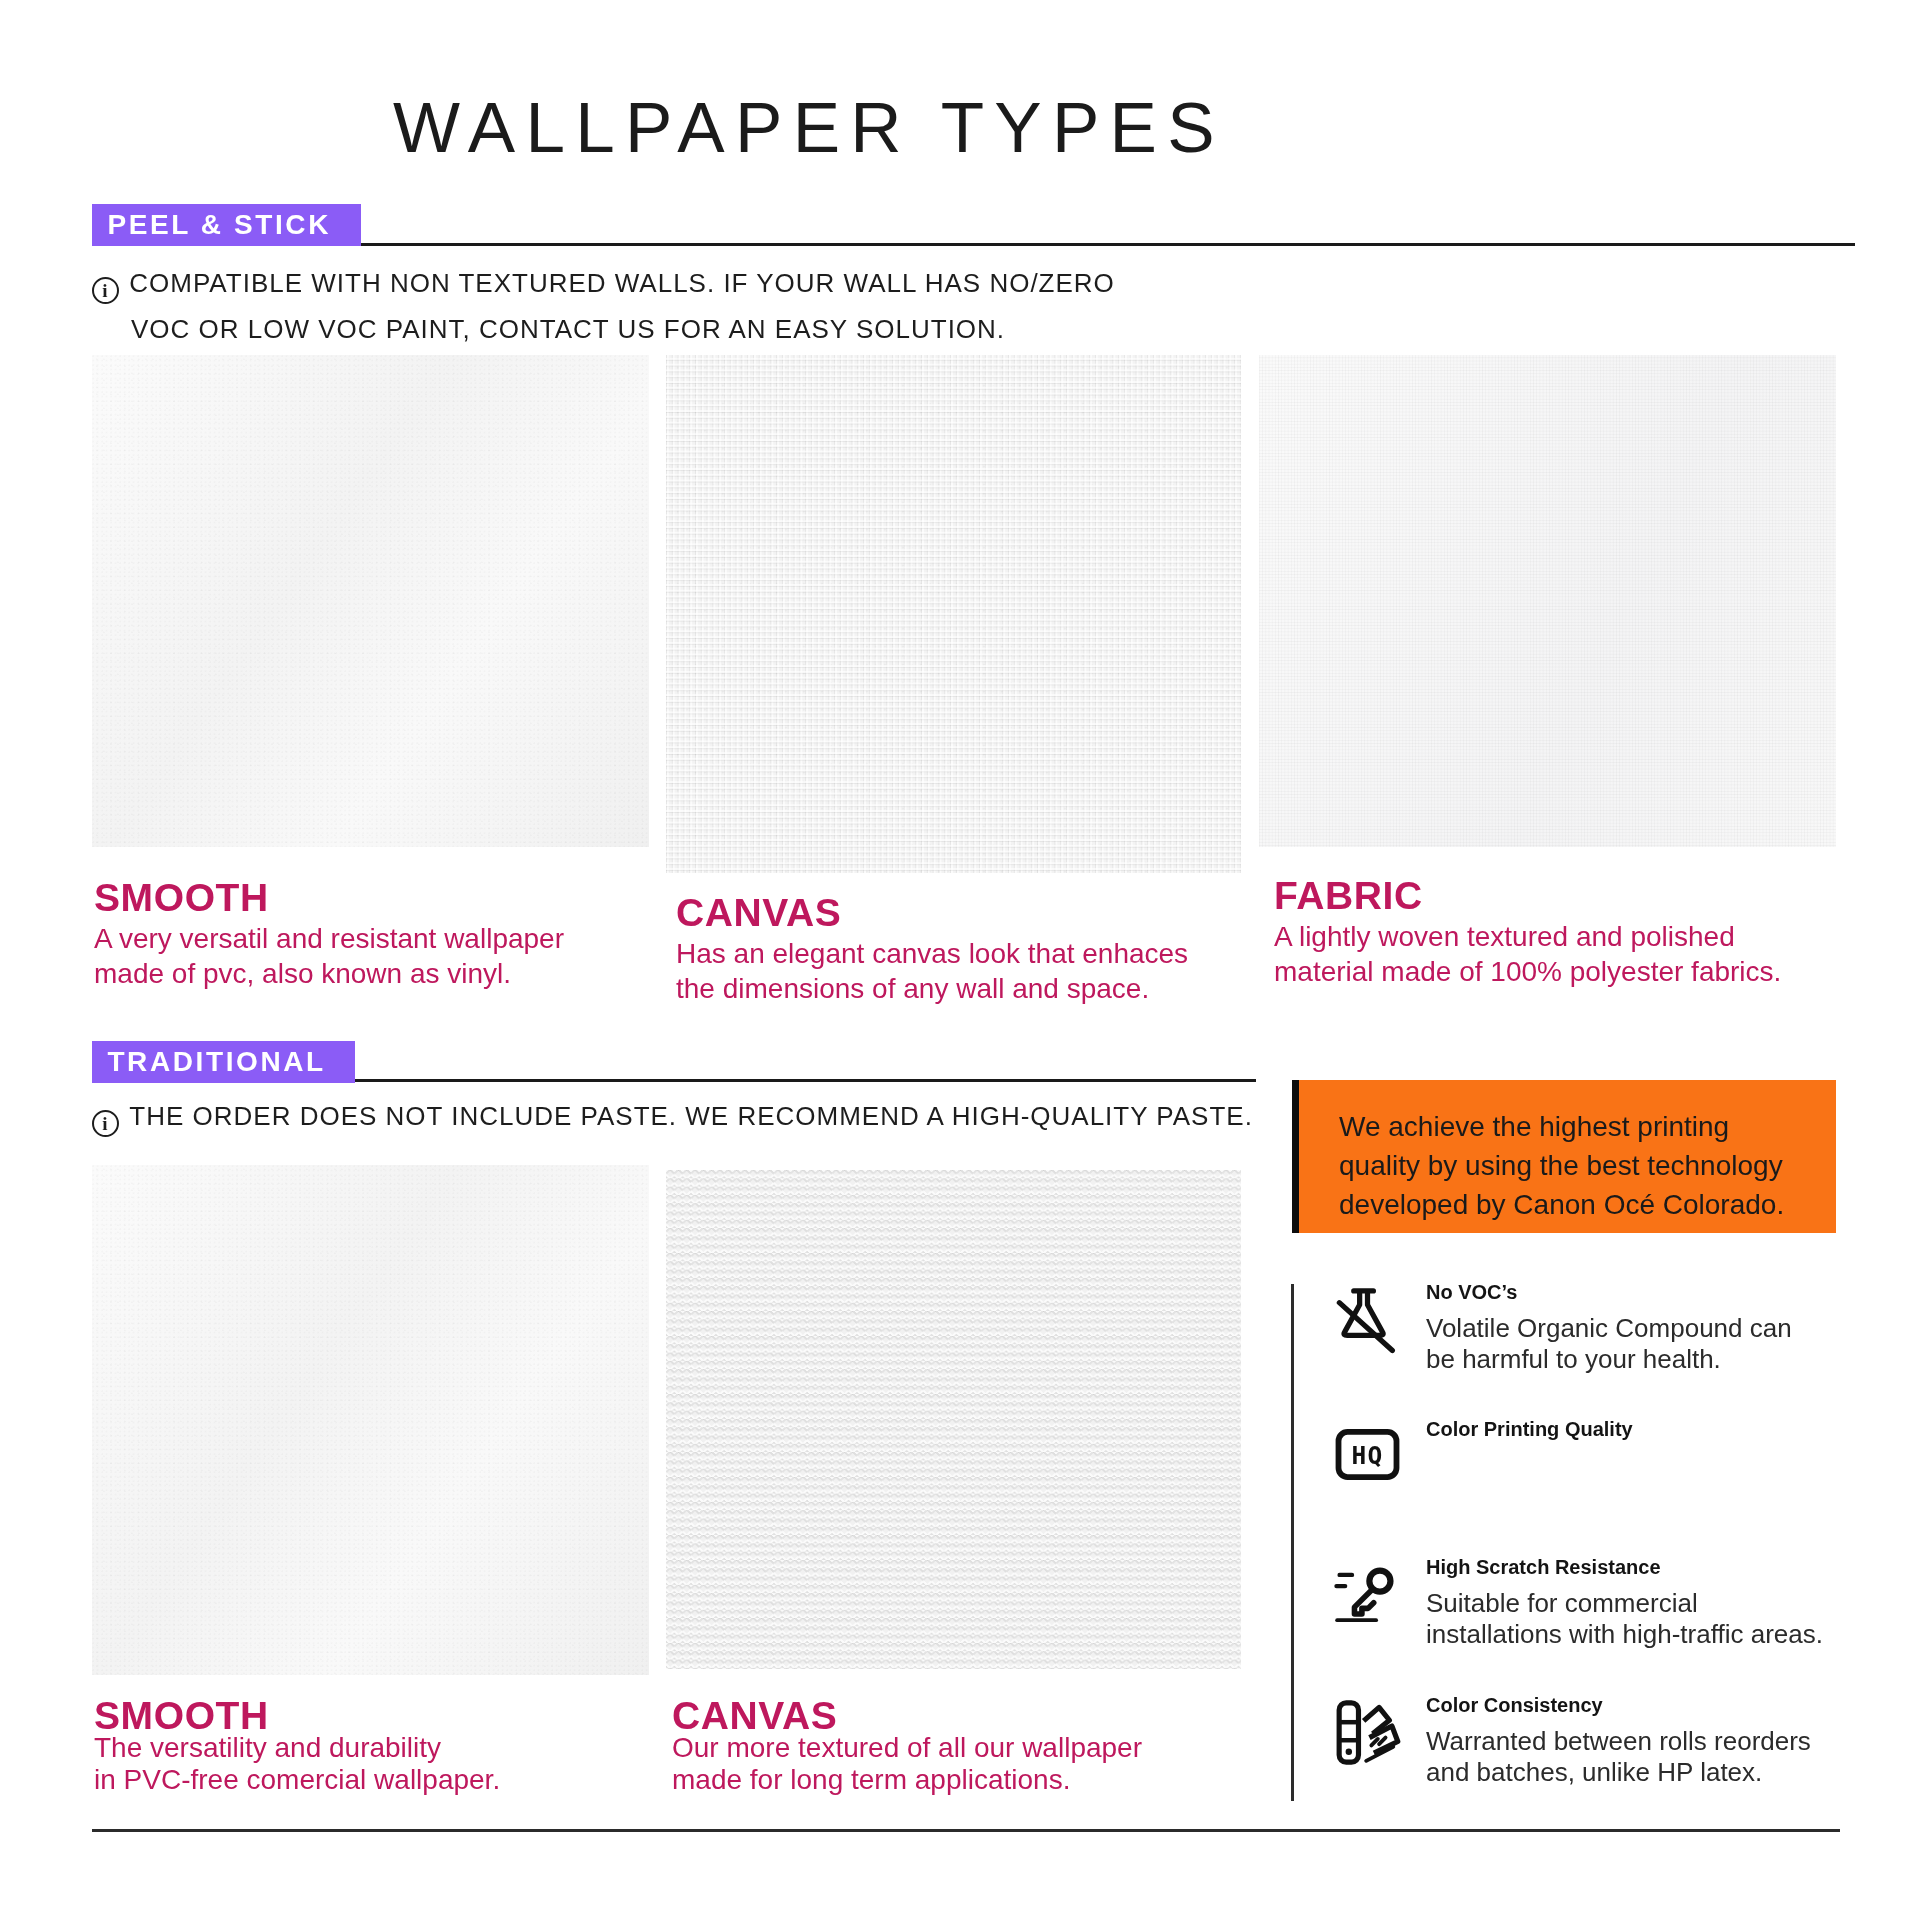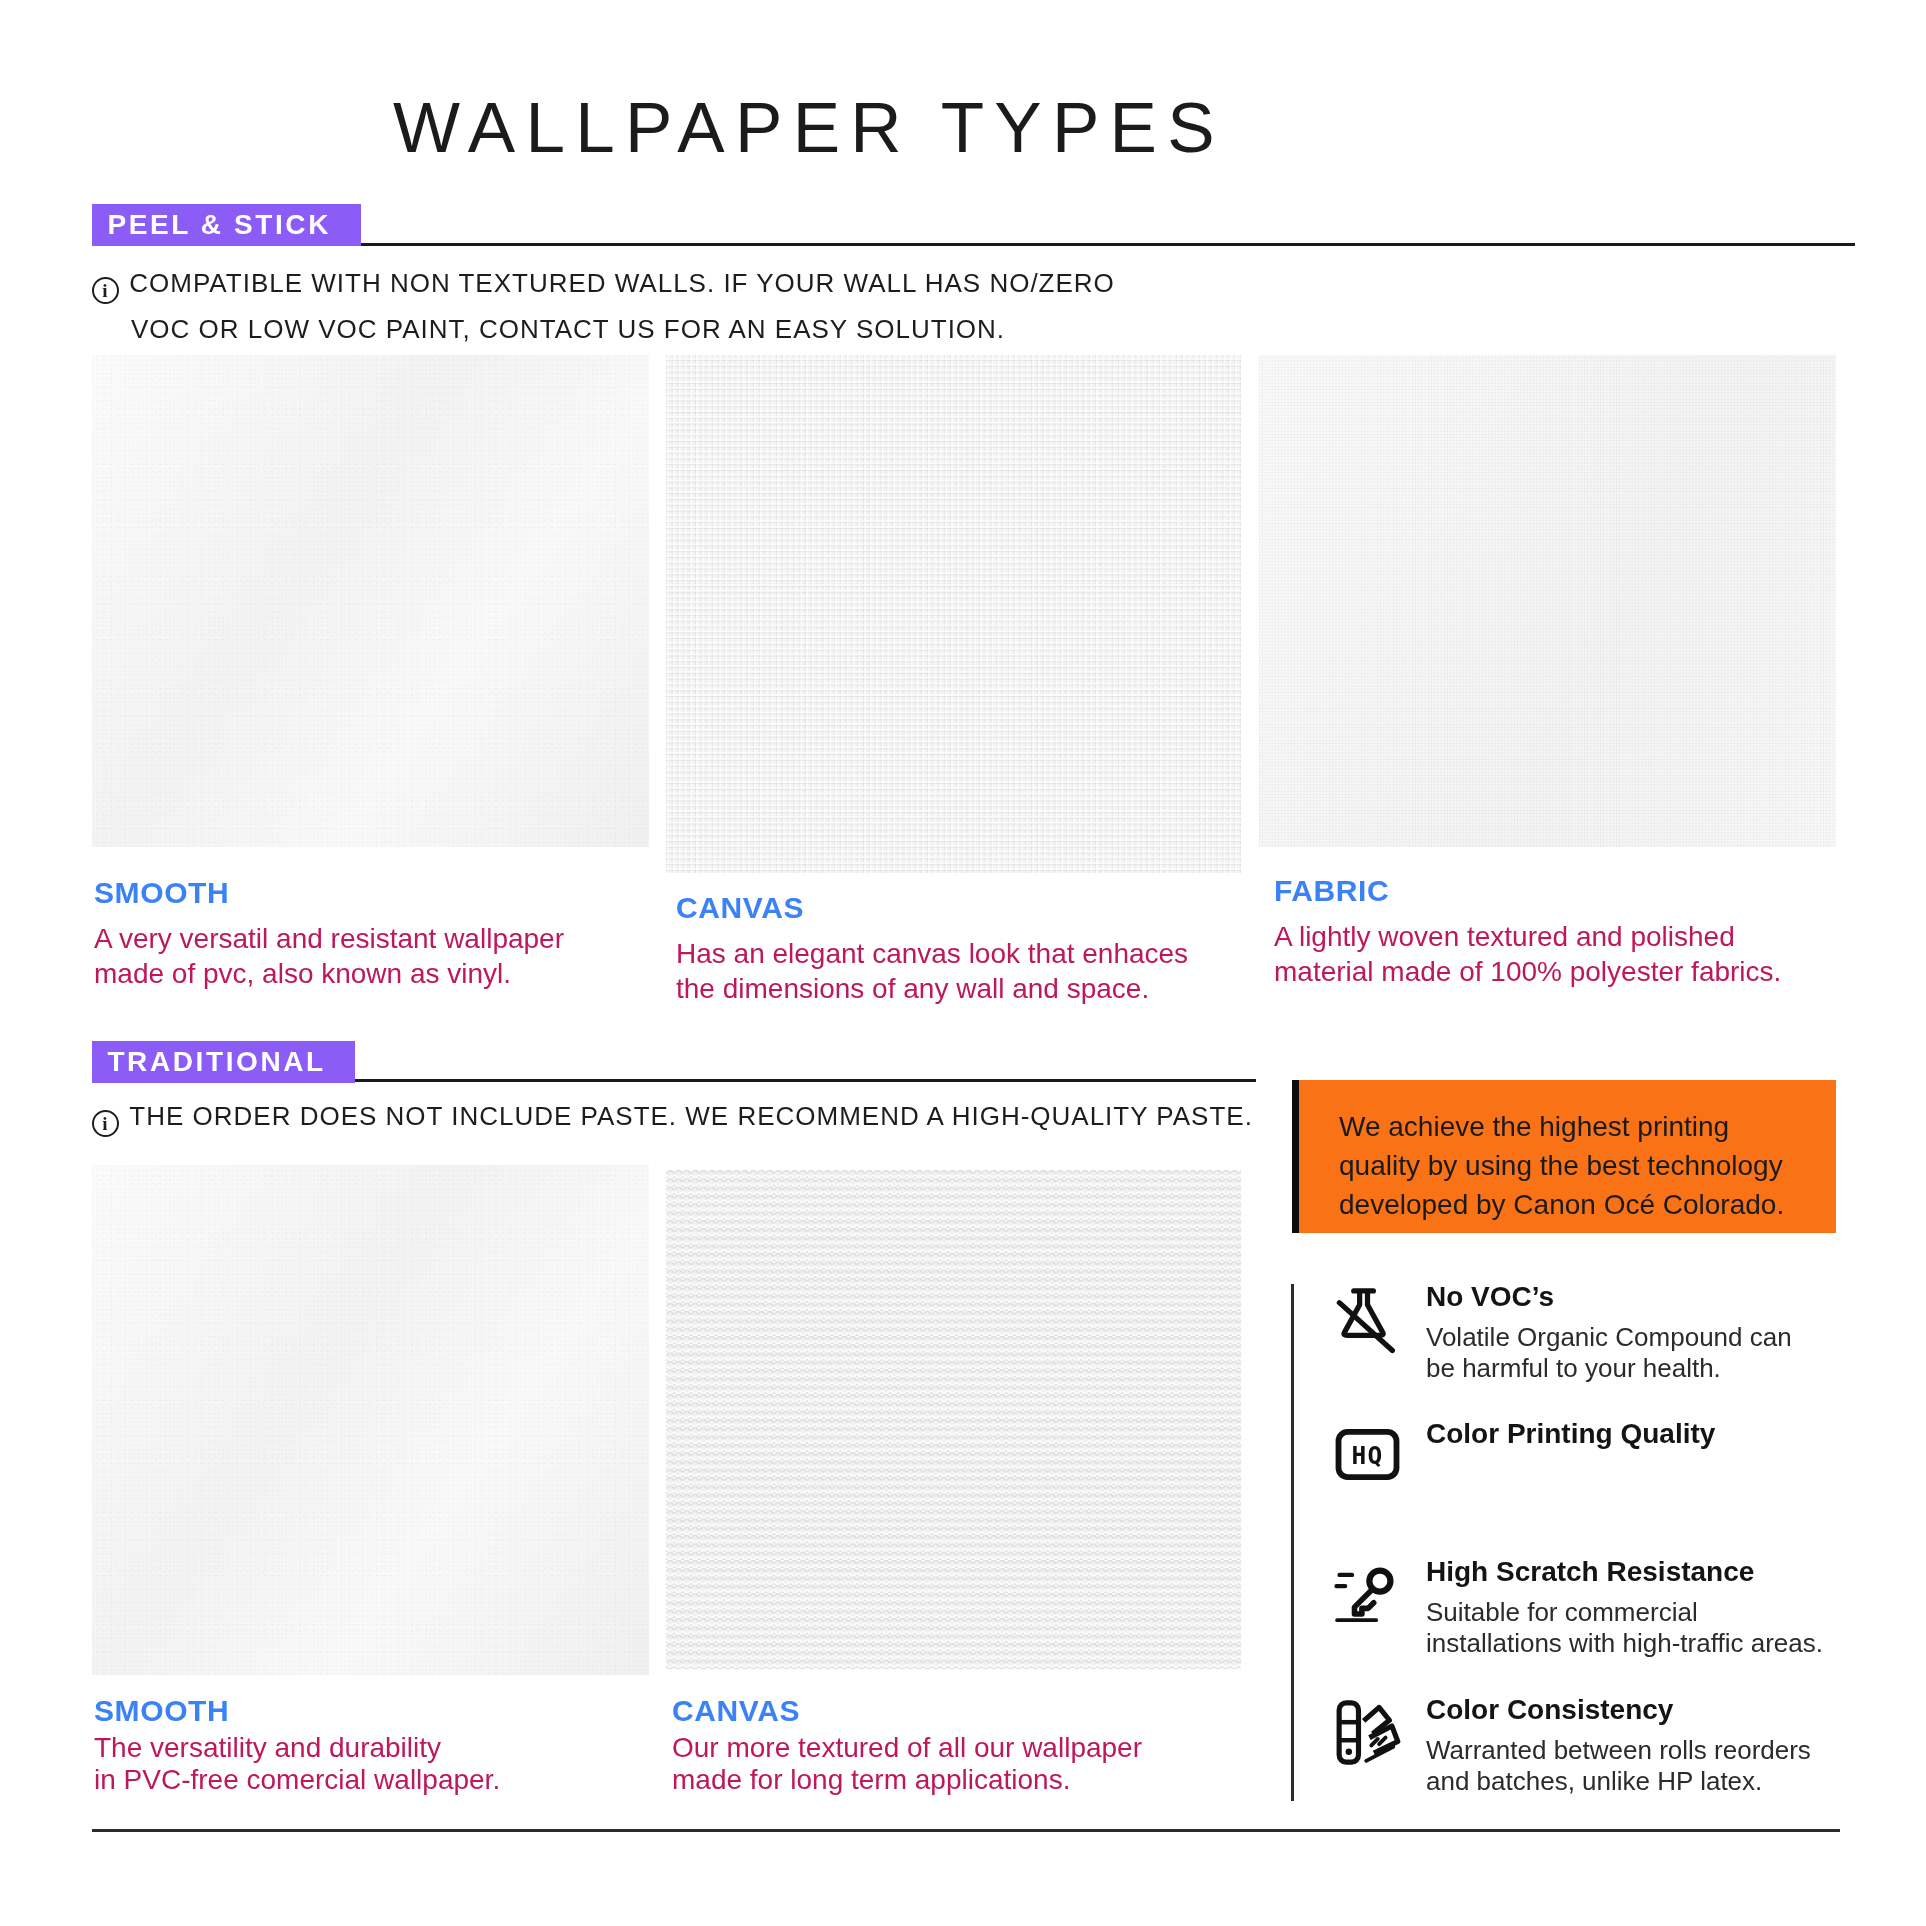--- a/index.html
+++ b/index.html
@@ -76,21 +76,21 @@
   }
   .texture-canvas-rough {
     background-color:#f1f1f1;
     background-image:
       repeating-linear-gradient(45deg,  rgba(0,0,0,0.075) 0 1.9px, rgba(255,255,255,0.75) 1.9px 3.9px, transparent 3.9px 8.3px),
       repeating-linear-gradient(-45deg, rgba(0,0,0,0.06) 0 1.9px, rgba(255,255,255,0.75) 1.9px 3.9px, transparent 3.9px 8.3px);
     background-size:8.3px 8.3px, 8.3px 8.3px;
   }
 
   
-  .sw-name { position:absolute; font-size:30px; font-weight:700; letter-spacing:0.6px; color:#3b82f6; white-space:nowrap; }
+  .sw-name { position:absolute; font-size:39px; font-weight:700; letter-spacing:0.6px; color:#be185d; white-space:nowrap; }
   .name-ps-smooth { left:94px;  top:876px; }
   .name-ps-canvas { left:676px; top:891px; }
   .name-ps-fabric { left:1274px; top:874px; }
   .name-tr-smooth { left:94px;  top:1694px; }
   .name-tr-canvas { left:672px; top:1694px; }
   .sw-desc { position:absolute; font-size:28px; font-weight:400; color:#be185d; line-height:35px; white-space:nowrap; }
   .desc-ps-smooth { left:94px;  top:921px; }
   .desc-ps-canvas { left:676px; top:936px; }
   .desc-ps-fabric { left:1274px; top:919px; }
   .desc-tr-smooth { left:94px;  top:1732px; line-height:32px; }
@@ -103,21 +103,21 @@
   }
   .quality-text { position:absolute; left:40px; top:27px; font-size:28px; line-height:39px; color:#1a1a1a; white-space:nowrap; }
 
   
   .features-divider { position:absolute; left:1291px; top:1284px; width:3.2px; height:517px; background:#2c2c2c; }
   .feature { position:absolute; left:1330px; width:520px; }
   .f1 { top:1281px; } .f2 { top:1418px; } .f3 { top:1556px; } .f4 { top:1694px; }
   .f-icon { position:absolute; left:3.9px; top:3.9px; width:67px; height:72px; }
   .f-icon svg { width:100%; height:100%; }
   .f-body { margin-left:96px; }
-  .f-title { font-size:28px; font-weight:700; color:#141414; margin-bottom:9px; white-space:nowrap; }
+  .f-title { font-size:20px; font-weight:700; color:#141414; margin-bottom:9px; white-space:nowrap; }
   .f-desc { font-size:26px; color:#2b2b2b; line-height:31px; white-space:nowrap; }
 
   .bottom-rule { position:absolute; left:92px; top:1829px; width:1748px; height:2.6px; background:#2b2b2b; }
 </style>
 </head>
 <body>
 
 <div id="page">
 
   <div class="page-title">WALLPAPER TYPES</div>

